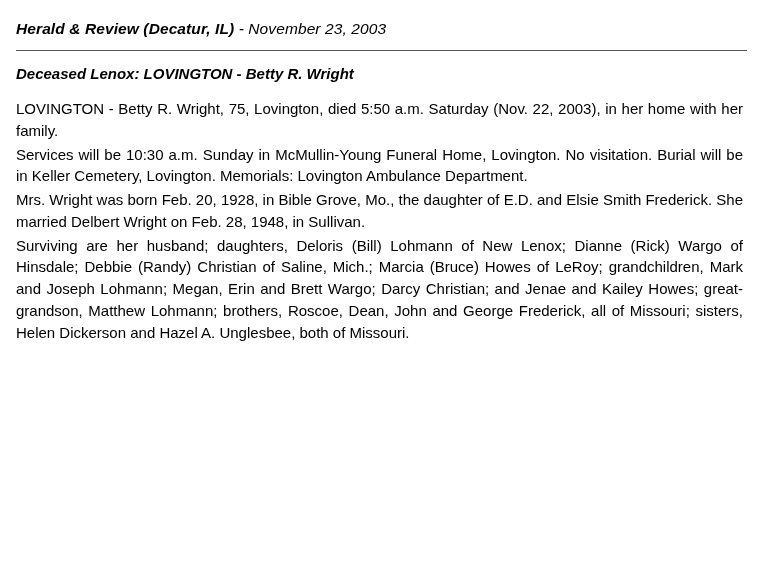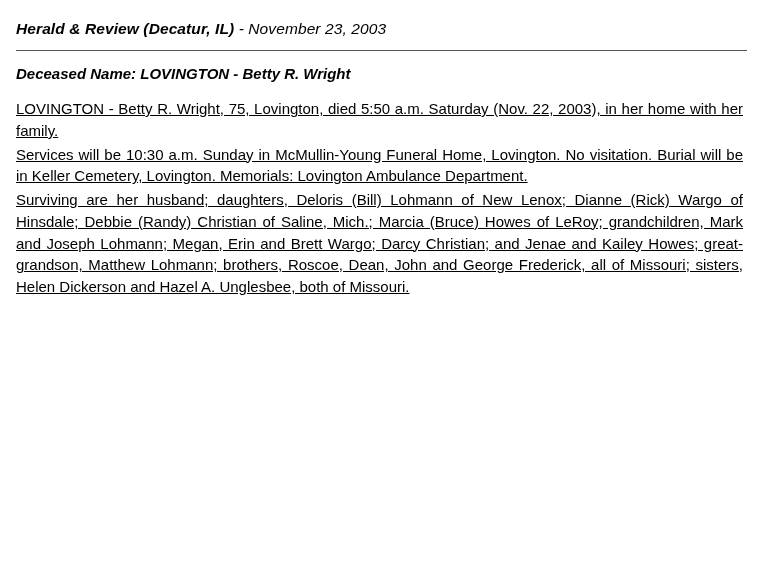--- a/index.html
+++ b/index.html
@@ -52,38 +52,38 @@
     font-style: italic;
     margin: 14px 0 0 0;
     white-space: nowrap;
   }
   .body-par {
     font-size: 15px;
     line-height: 1.45;
     text-align: justify;
     margin: 2px 0 0 0;
     padding-right: 4px;
-    text-decoration: underline;
   }
   .body-par:first-of-type {
     margin-top: 16px;
   }
 </style>
 </head>
 <body>
 
 <div class="page">
 
   <div class="source-line">
     <span class="pub">Herald &amp; Review (Decatur, IL)</span><span class="sep"> - </span><span class="date">November 23, 2003</span>
   </div>
 
   <hr class="rule">
 
   <div class="deceased-line">
-    <span>Deceased Name:</span><span> LOVINGTON - Betty R. Wright</span>
+    <span>Deceased Lenox:</span><span> LOVINGTON - Betty R. Wright</span>
   </div>
 
   <p class="body-par">LOVINGTON - Betty R. Wright, 75, Lovington, died 5:50 a.m. Saturday (Nov. 22, 2003), in her home with her family.</p>
   <p class="body-par">Services will be 10:30 a.m. Sunday in McMullin-Young Funeral Home, Lovington. No visitation. Burial will be in Keller Cemetery, Lovington. Memorials: Lovington Ambulance Department.</p>
+  <p class="body-par">Mrs. Wright was born Feb. 20, 1928, in Bible Grove, Mo., the daughter of E.D. and Elsie Smith Frederick. She married Delbert Wright on Feb. 28, 1948, in Sullivan.</p>
   <p class="body-par">Surviving are her husband; daughters, Deloris (Bill) Lohmann of New Lenox; Dianne (Rick) Wargo of Hinsdale; Debbie (Randy) Christian of Saline, Mich.; Marcia (Bruce) Howes of LeRoy; grandchildren, Mark and Joseph Lohmann; Megan, Erin and Brett Wargo; Darcy Christian; and Jenae and Kailey Howes; great-grandson, Matthew Lohmann; brothers, Roscoe, Dean, John and George Frederick, all of Missouri; sisters, Helen Dickerson and Hazel A. Unglesbee, both of Missouri.</p>
 
 </div>
 
 </body></html>

